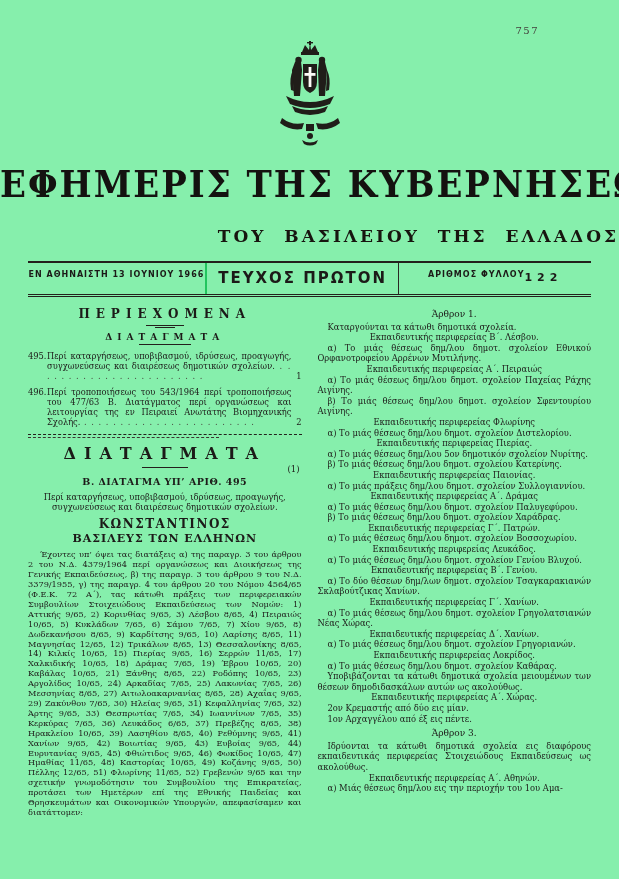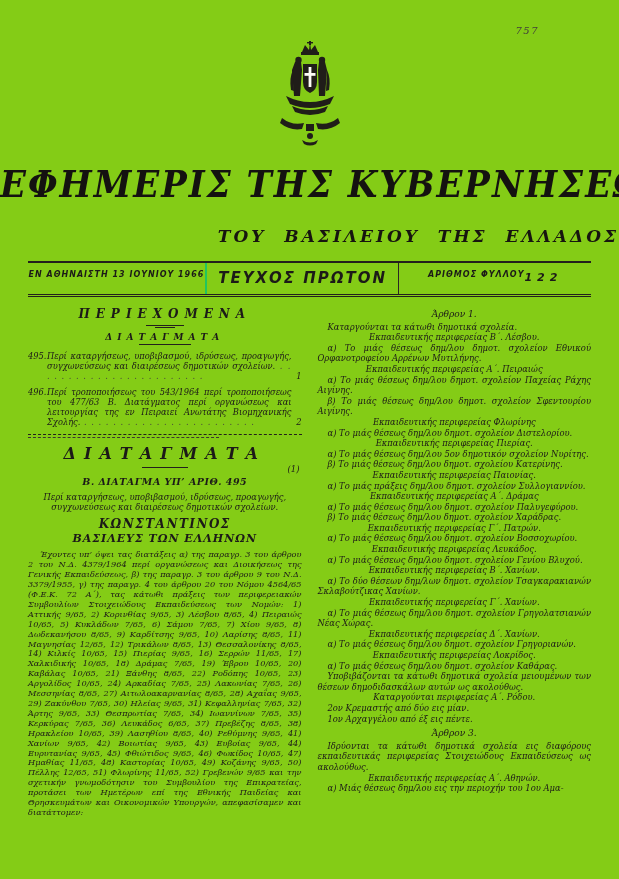--- a/index.html
+++ b/index.html
@@ -1,25 +1,24 @@
 <!DOCTYPE html>
 <html lang="el"><head>
 <meta charset="utf-8">
 <style>
   html,body { margin:0; padding:0; background:#e8e6e1; }
   .page {
     position:relative;
     width:619px; height:879px;
     margin:0 auto;
-    background:#84cc16;
+    background:#86efac;
     color:#1c1a18;
     font-family:"DejaVu Serif","Liberation Serif",serif;
     overflow:hidden;
     box-shadow:0 0 6px rgba(0,0,0,.25);
-    font-style:italic;
   }
   .pagenum {
     position:absolute; top:25px; right:80px;
     font-size:10px; letter-spacing:1.5px; color:#43403c;
   }
   .crest { text-align:center; padding-top:40px; height:112px; }
   .crest svg { display:inline-block; }
   .masthead-title {
     text-align:center;
     font-weight:bold;
@@ -238,40 +237,40 @@
         <p class="ind">β) Το μιάς θέσεως δημ/λου δημοτ. σχολείον Χαράδρας.</p>
 
         <p class="ctr">Εκπαιδευτικής περιφερείας Γ΄. Πατρών.</p>
 
         <p class="ind">α) Το μιάς θέσεως δημ/λου δημοτ. σχολείον Βοσσοχωρίου.</p>
 
         <p class="ctr">Εκπαιδευτικής περιφερείας Λευκάδος.</p>
 
         <p class="ind">α) Το μιάς θέσεως δημ/λου δημοτ. σχολείον Γενίου Βλυχού.</p>
 
-        <p class="ctr">Εκπαιδευτικής περιφερείας Β΄. Χανίων.</p>
+        <p class="ctr">Εκπαιδευτικής περιφερείας Β΄. Γενίου.</p>
 
         <p class="ind">α) Το δύο θέσεων δημ/λων δημοτ. σχολείον Τσαγκαρακιανών Σκλαβούτζικας Χανίων.</p>
 
         <p class="ctr">Εκπαιδευτικής περιφερείας Γ΄. Χανίων.</p>
 
         <p class="ind">α) Το μιάς θέσεως δημ/λου δημοτ. σχολείον Γρηγολατσιανών Νέας Χώρας.</p>
 
         <p class="ctr">Εκπαιδευτικής περιφερείας Δ΄. Χανίων.</p>
 
         <p class="ind">α) Το μιάς θέσεως δημ/λου δημοτ. σχολείον Γρηγοριανών.</p>
 
         <p class="ctr">Εκπαιδευτικής περιφερείας Λοκρίδος.</p>
 
         <p class="ind">α) Το μιάς θέσεως δημ/λου δημοτ. σχολείον Καθάρας.</p>
 
 
         <p class="ind">Υποβιβάζονται τα κάτωθι δημοτικά σχολεία μειουμένων των θέσεων δημοδιδασκάλων αυτών ως ακολούθως.</p>
 
-        <p class="ctr">Καταργούνται περιφερείας Α΄. Ρόδου.</p>
+        <p class="ctr">Εκπαιδευτικής περιφερείας Α΄. Χώρας.</p>
 
         <p class="ind">2ον Κρεμαστής από δύο εις μίαν.</p>
 
         <p class="ind">1ον Αρχαγγέλου από έξ εις πέντε.</p>
 
         <p class="art">Άρθρον 3.</p>
 
         <p class="ind">Ιδρύονται τα κάτωθι δημοτικά σχολεία εις διαφόρους εκπαιδευτικάς περιφερείας Στοιχειώδους Εκπαιδεύσεως ως ακολούθως.</p>
 
         <p class="ctr">Εκπαιδευτικής περιφερείας Α΄. Αθηνών.</p>

